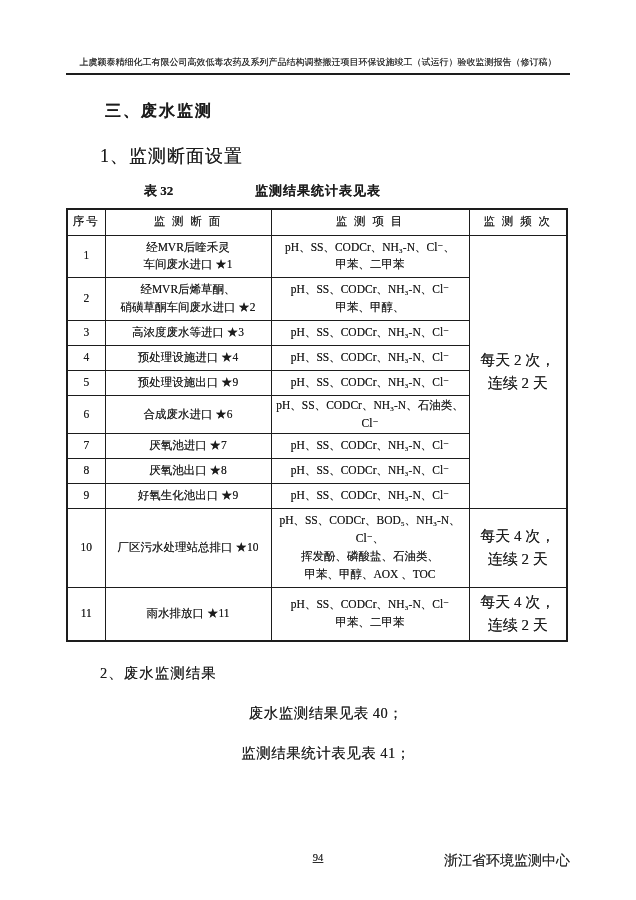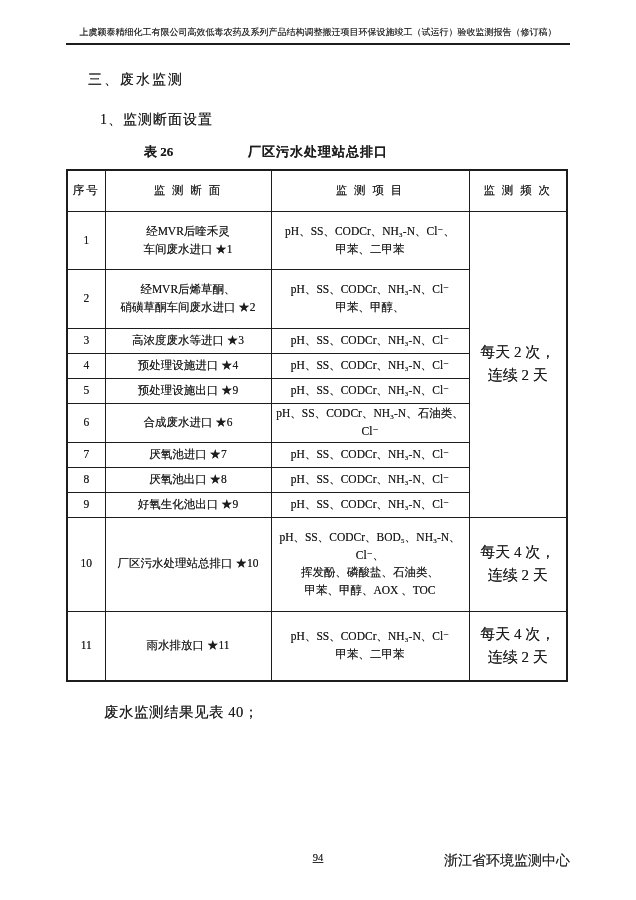--- a/index.html
+++ b/index.html
@@ -12,43 +12,43 @@
     background: #ffffff;
     font-family: "Liberation Serif", "DejaVu Serif", serif;
     color: #1c1c1c;
     overflow: hidden;
     text-shadow: 0 0 0.45px rgba(40,40,40,0.75);
   }
   .content { padding: 0 66px; }
 
   .doc-header {
     margin: 0 66px;
-    padding-top: 26px;
+    padding-top: 56px;
     padding-bottom: 4px;
     border-bottom: 2px solid #1d1d1d;
     font-size: 9px;
     letter-spacing: 0px;
     color: #2a2a2a;
     text-align: center;
     white-space: nowrap;
     overflow: hidden;
   }
 
   .doc-title {
     margin-top: 26px;
-    margin-left: 22px;
-    font-size: 14px;
-    font-weight: normal;
+    margin-left: 39px;
+    font-size: 16px;
+    font-weight: bold;
     letter-spacing: 2px;
   }
 
   .sec-heading {
     margin-top: 22px;
     margin-left: 34px;
-    font-size: 14px;
+    font-size: 18px;
     letter-spacing: 1px;
   }
 
   .paragraph {
     margin-top: 16px;
     font-size: 14.5px;
     line-height: 37px;
     text-align: justify;
     text-indent: 2em;
     letter-spacing: 0.5px;
@@ -78,21 +78,21 @@
     margin-top: 4px;
     border-collapse: collapse;
     border: 2px solid #1d1d1d;
     font-size: 11.5px;
     table-layout: fixed;
   }
   table.monitor th, table.monitor td {
     border: 1px solid #1d1d1d;
     text-align: center;
     vertical-align: middle;
-    padding: 11px 2px;
+    padding: 3px 2px;
     white-space: pre-line;
     line-height: 1.55;
   }
   table.monitor th {
     font-weight: normal;
     letter-spacing: 2px;
     height: 26px;
   }
   col.c-no   { width: 38px; }
   col.c-sec  { width: 166px; }
@@ -102,23 +102,24 @@
   td.freq-cell { font-size: 15px; }
 
   .sec2-heading {
     margin-top: 22px;
     margin-left: 34px;
     font-size: 14.5px;
     letter-spacing: 1px;
   }
   .result-line {
     margin-top: 21px;
-    margin-left: 38px;
+    margin-left: 16px;
     font-size: 14.5px;
     letter-spacing: 0.5px;
+    text-align: center;
   }
 
   .doc-footer {
     position: absolute;
     left: 66px; right: 66px;
     bottom: 48px;
     font-size: 10.5px;
     color: #2a2a2a;
   }
   .doc-footer .page-num {
@@ -140,22 +141,22 @@
 
   <div class="doc-header">上虞颖泰精细化工有限公司高效低毒农药及系列产品结构调整搬迁项目环保设施竣工（试运行）验收监测报告（修订稿）</div>
 
   <div class="content">
     <div class="doc-title">三、废水监测</div>
 
     <div class="sec-heading">1、监测断面设置</div>
 
 
     <div class="table-caption">
-      <span class="cap-no">表 26</span>
-      <span class="cap-title">厂区污水处理站总排口</span>
+      <span class="cap-no">表 32</span>
+      <span class="cap-title">监测结果统计表见表</span>
     </div>
 
     <table class="monitor">
       <colgroup>
         <col class="c-no">
           <col class="c-sec">
           <col class="c-item">
           <col class="c-freq">
       </colgroup>
       <thead>
@@ -231,21 +232,23 @@
           <td>11</td>
           <td>雨水排放口  ★11</td>
           <td>pH、SS、CODCr、NH₃-N、Cl⁻
 甲苯、二甲苯</td>
           <td class="freq-cell">每天 4 次，
 连续 2 天</td>
         </tr>
       </tbody>
     </table>
 
+    <div class="sec2-heading">2、废水监测结果</div>
     <div class="result-line">废水监测结果见表 40；</div>
+    <div class="result-line">监测结果统计表见表 41；</div>
 
   </div>
 
   <div class="doc-footer">
     <span class="page-num">94</span>
     <span class="org">浙江省环境监测中心</span>
   </div>
 
 </div>
 

